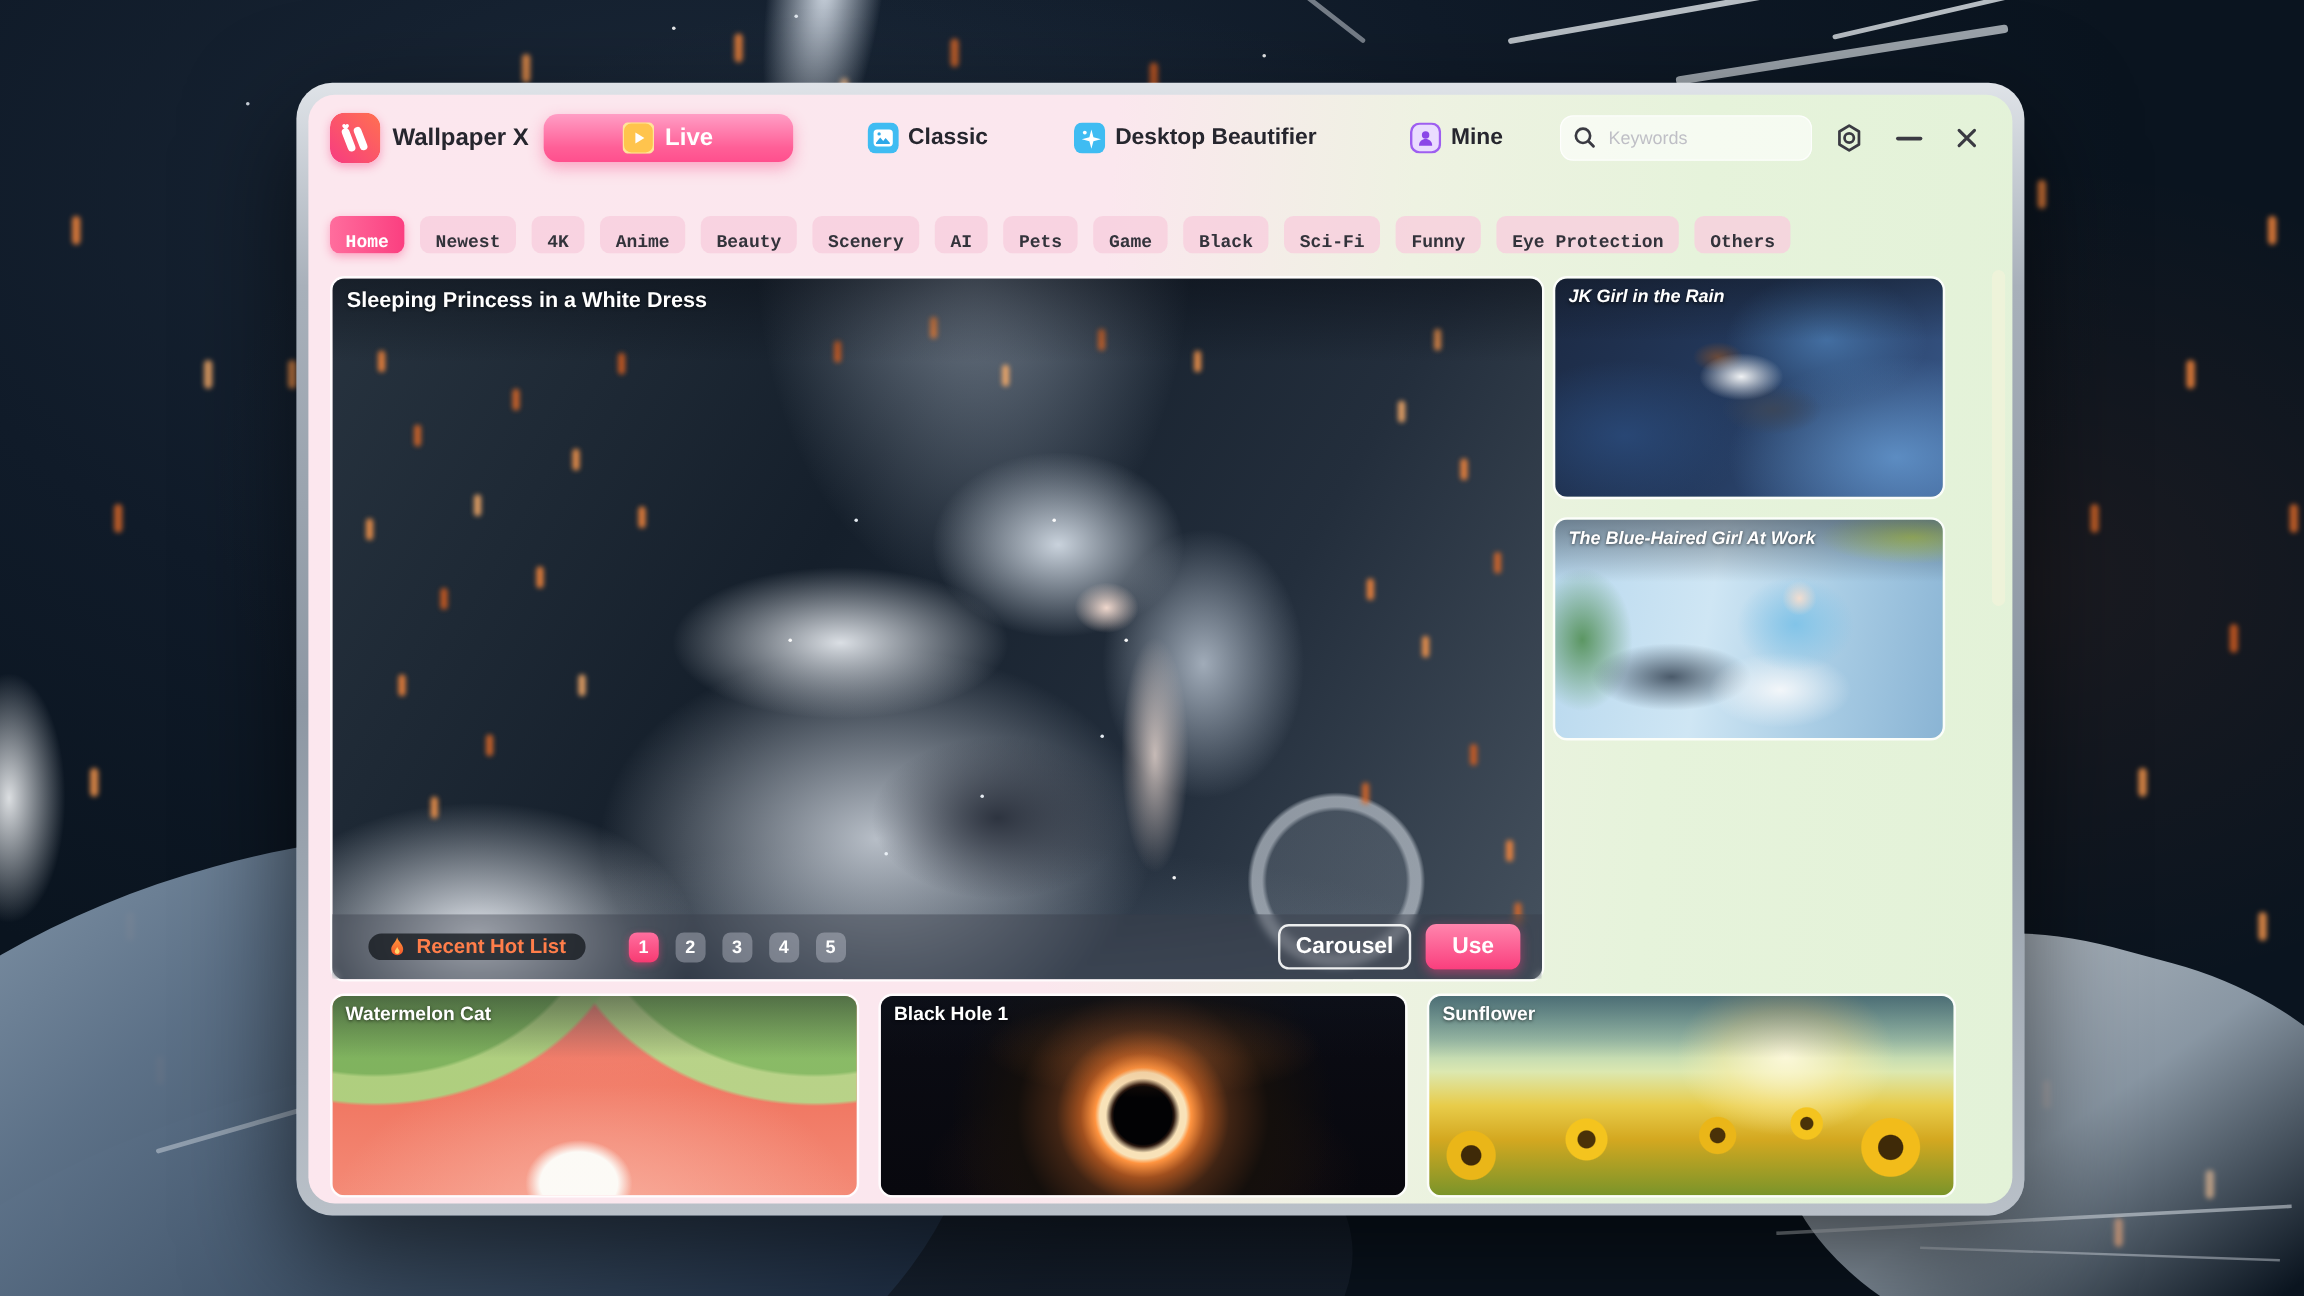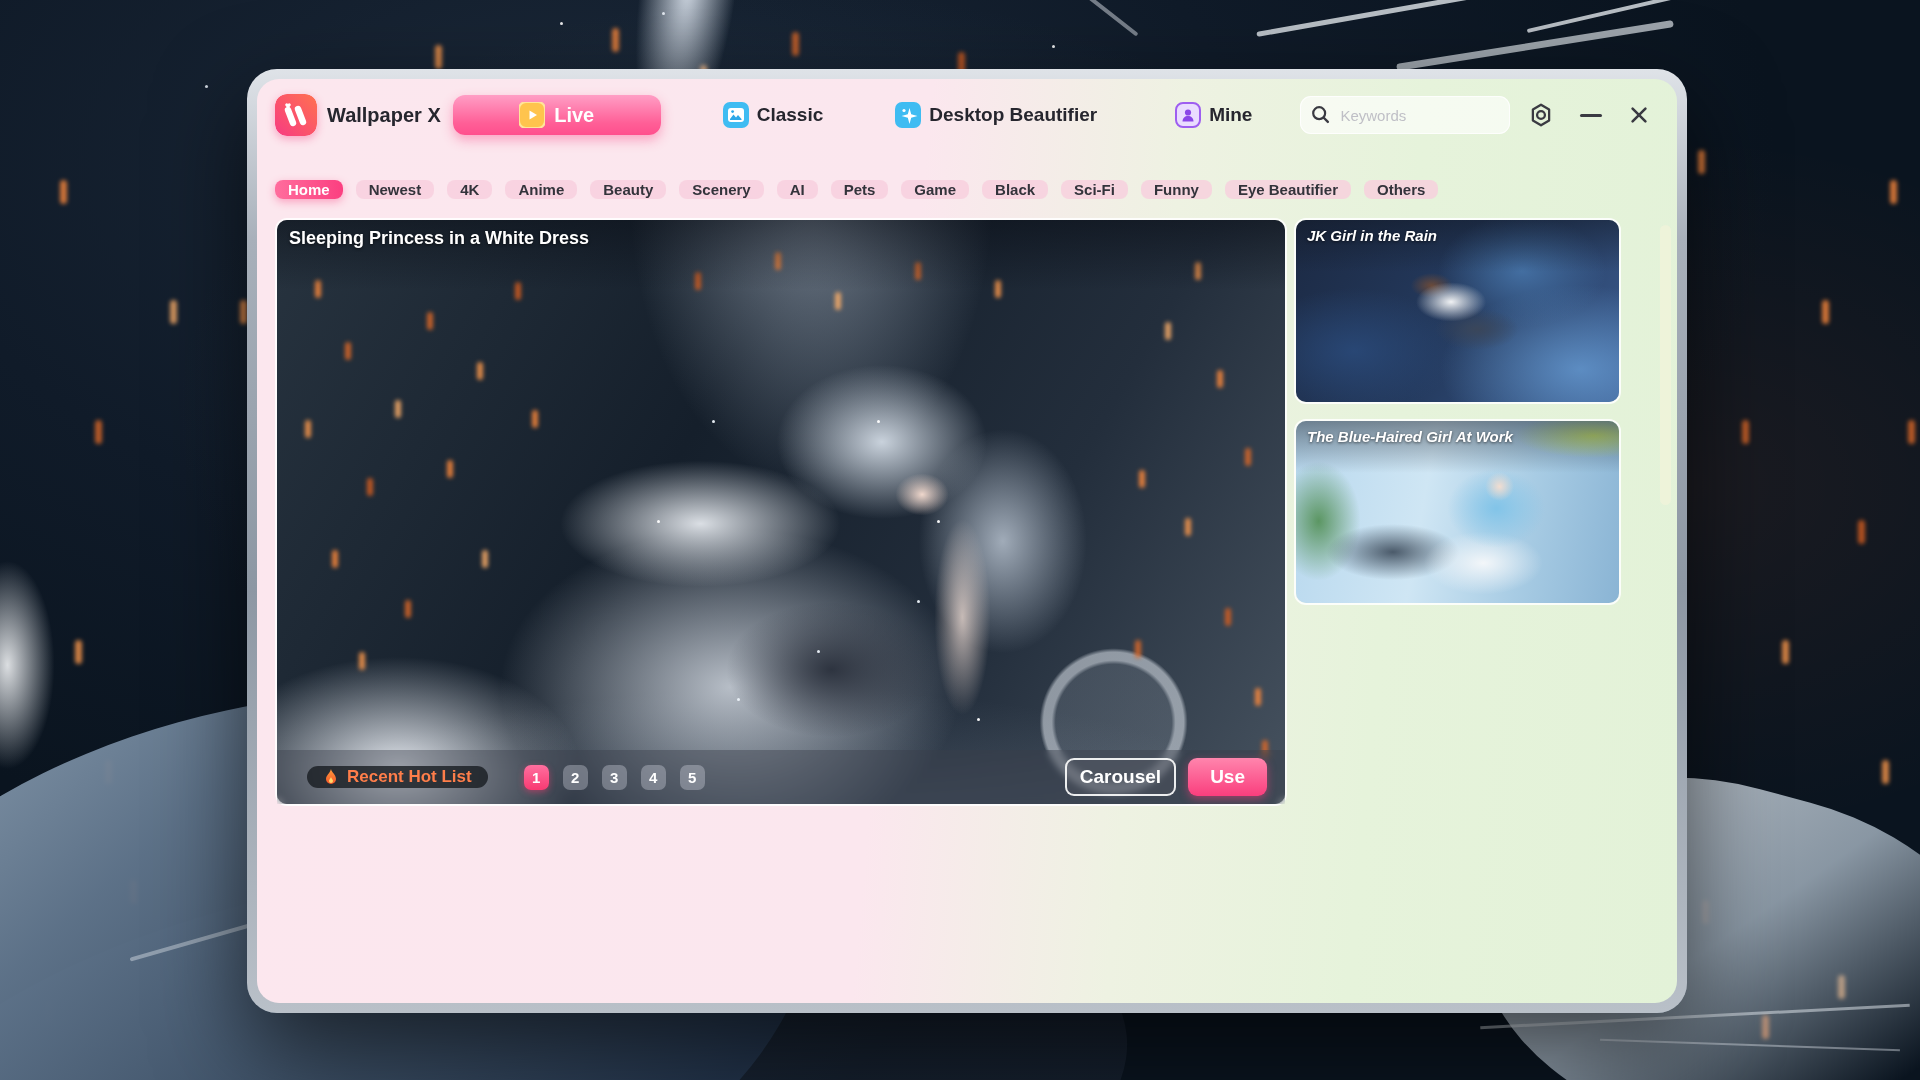--- a/index.html
+++ b/index.html
@@ -62,22 +62,22 @@
     display:flex; align-items:center; padding:0 10px; box-shadow:inset 0 0 0 1px rgba(255,255,255,.8); }
   .searchbox input { border:none; outline:none; background:transparent; width:150px; margin-left:8px;
     font-size:15px; color:#56565e; font-family:inherit; }
   .searchbox input::placeholder { color:#bfbfc6; }
   .winbtn { background:none; border:none; cursor:pointer; display:flex; align-items:center; justify-content:center; padding:2px; }
   .ml-gear { margin-left:16px; } .ml-min { margin-left:22px; } .ml-close { margin-left:22px; }
   .min-dash { width:22px; height:3px; background:#3a3a42; border-radius:2px; }
 
   
   .chips { display:flex; gap:13px; margin:42px 18px 0 18px; }
-  .chip { height:19px; padding:0 13px; border:none; cursor:pointer; border-radius:8px;
-    background:rgba(247,206,221,.8); font-family:Liberation Sans, sans-serif; display:flex; align-items:center; }
+  .chip { height:31px; padding:0 13px; border:none; cursor:pointer; border-radius:8px;
+    background:rgba(247,206,221,.8); font-family:Liberation Mono, monospace; display:flex; align-items:flex-end; }
   .chip span { font-size:15px; font-weight:700; color:#33333b; white-space:nowrap; }
   .chip.active { background:linear-gradient(90deg,#ff6d9d,#fb3f80); box-shadow:0 3px 8px rgba(250,63,128,.4); }
   .chip.active span { color:#fff; }
 
   
   .content { display:flex; margin:19px 18px 0 18px; }
   .hero { position:relative; width:1012px; height:588px; border-radius:12px; overflow:hidden;
     border:2px solid rgba(255,255,255,.85); flex:none; cursor:pointer; }
   .art { position:absolute; inset:0; }
   .art-hero { background:
@@ -312,21 +312,21 @@
         <button class="chip">
           <span>Black</span>
         </button>
         <button class="chip">
           <span>Sci-Fi</span>
         </button>
         <button class="chip">
           <span>Funny</span>
         </button>
         <button class="chip">
-          <span>Eye Beautifier</span>
+          <span>Eye Protection</span>
         </button>
         <button class="chip">
           <span>Others</span>
         </button>
       </div>
 
     <div class="content">
 
       <div class="hero">
         <div class="art art-hero"></div>
@@ -388,16 +388,34 @@
             <div class="card-title">JK Girl in the Rain</div>
           </div>
           <div class="side-card">
             <div class="art art-blue-girl"></div>
             <div class="card-shade"></div>
             <div class="card-title">The Blue-Haired Girl At Work</div>
           </div>
         </div>
     </div>
 
+    <div class="bottom-row">
+
+    <div class="bottom-card">
+          <div class="art art-watermelon"></div>
+          <div class="card-shade"></div>
+          <div class="card-title">Watermelon Cat</div>
+        </div>
+        <div class="bottom-card">
+          <div class="art art-blackhole"></div>
+          <div class="card-shade"></div>
+          <div class="card-title">Black Hole 1</div>
+        </div>
+        <div class="bottom-card">
+          <div class="art art-sunflower"></div>
+          <div class="card-shade"></div>
+          <div class="card-title">Sunflower</div>
+        </div>
+      </div>
 
     <div class="app-scrollbar"></div>
   </div>
 </div>
 
 </body></html>

